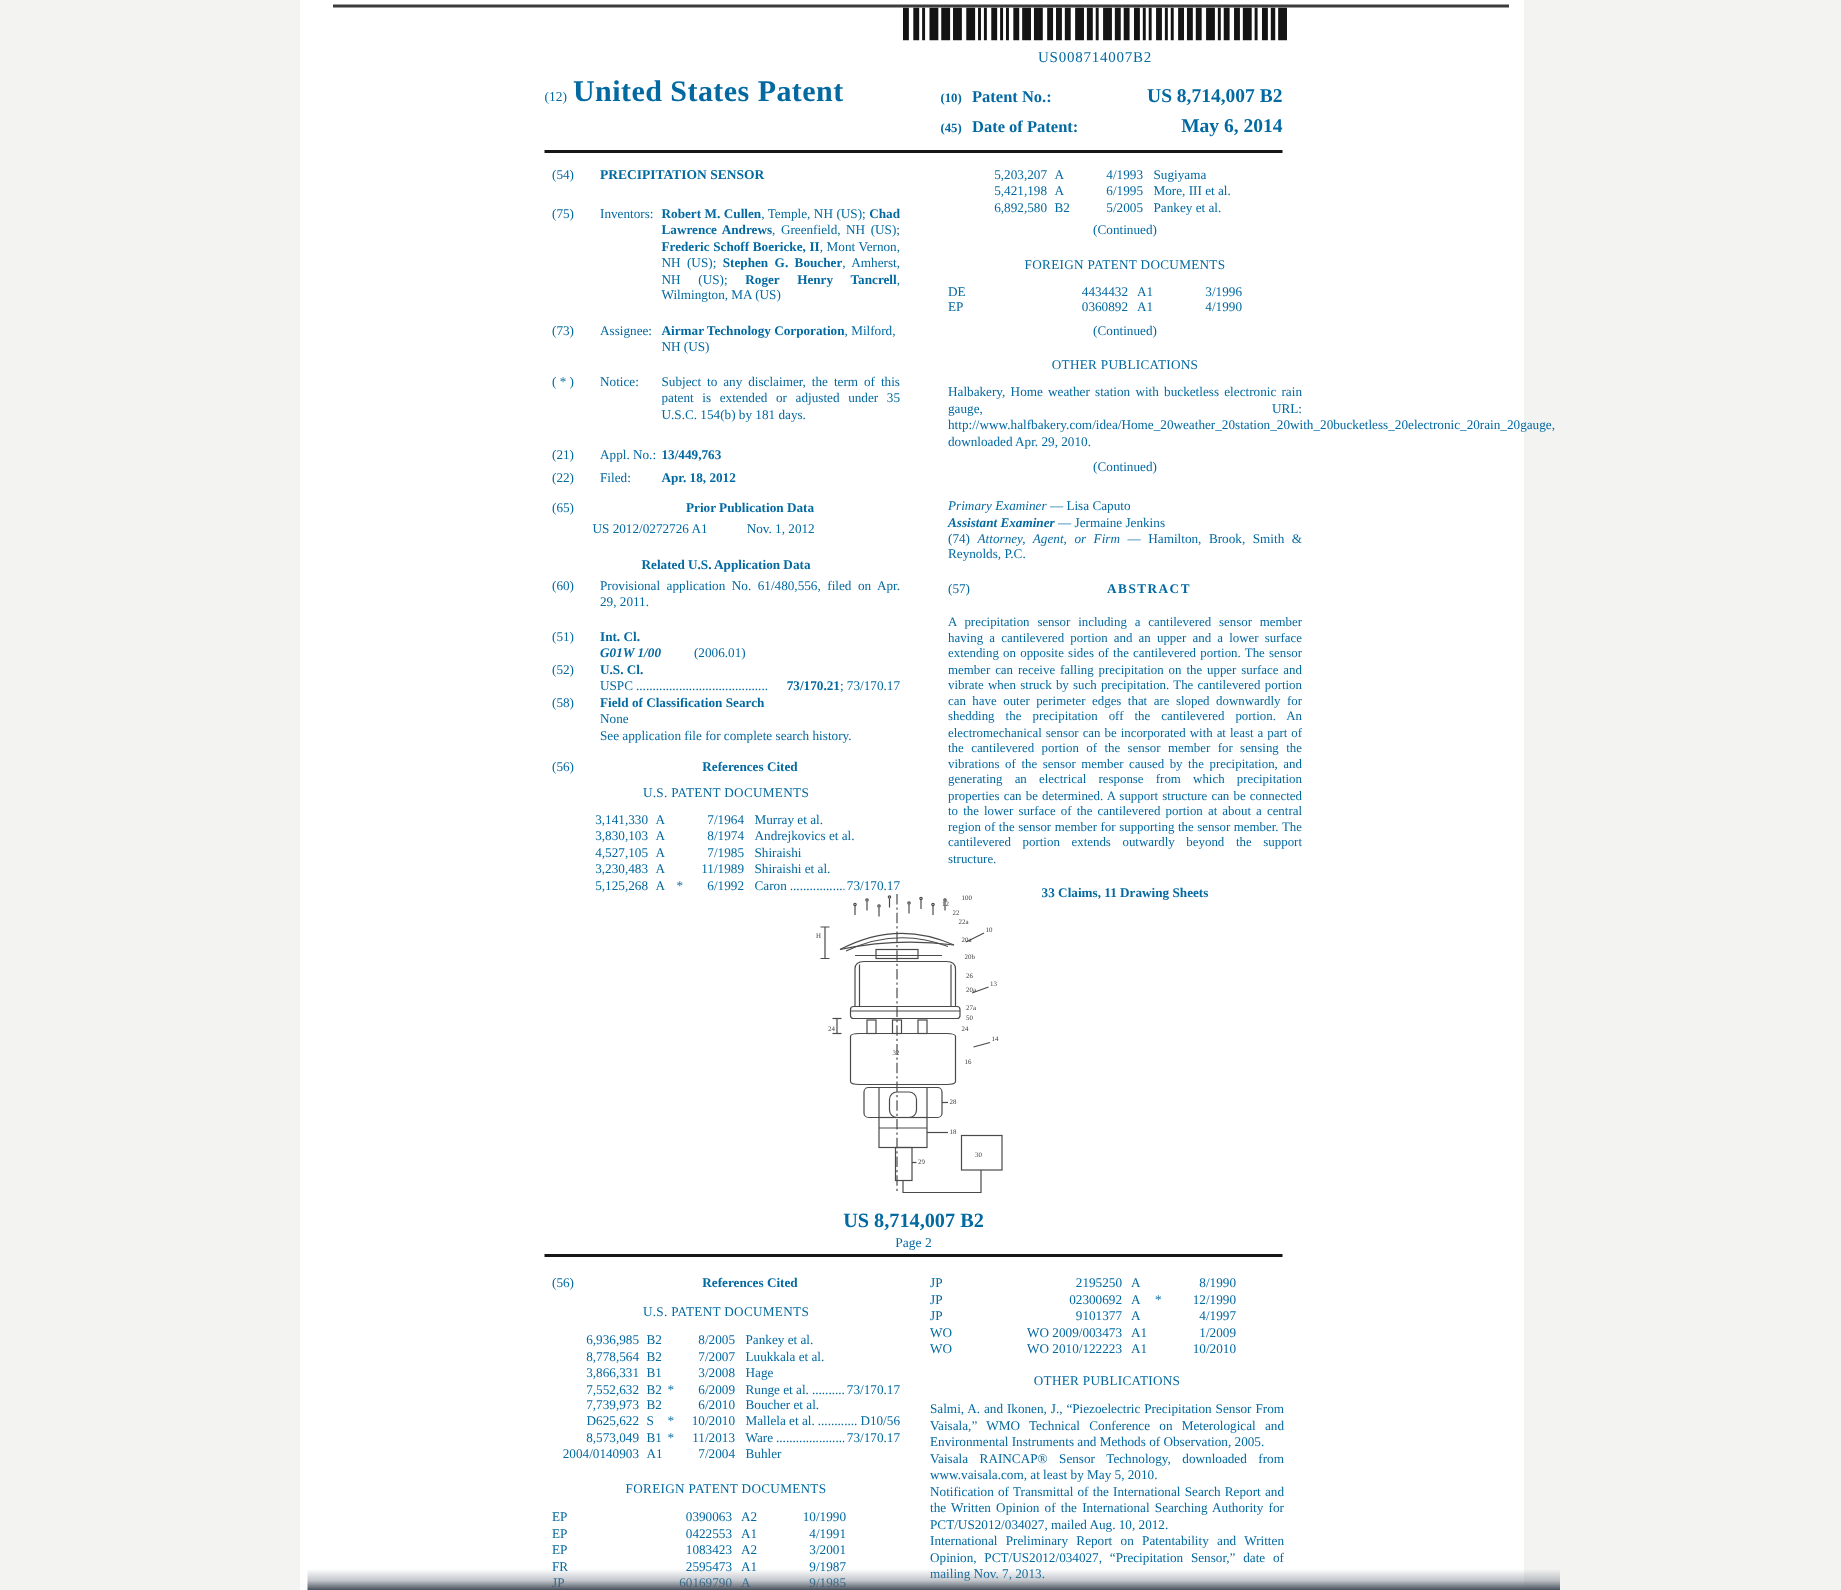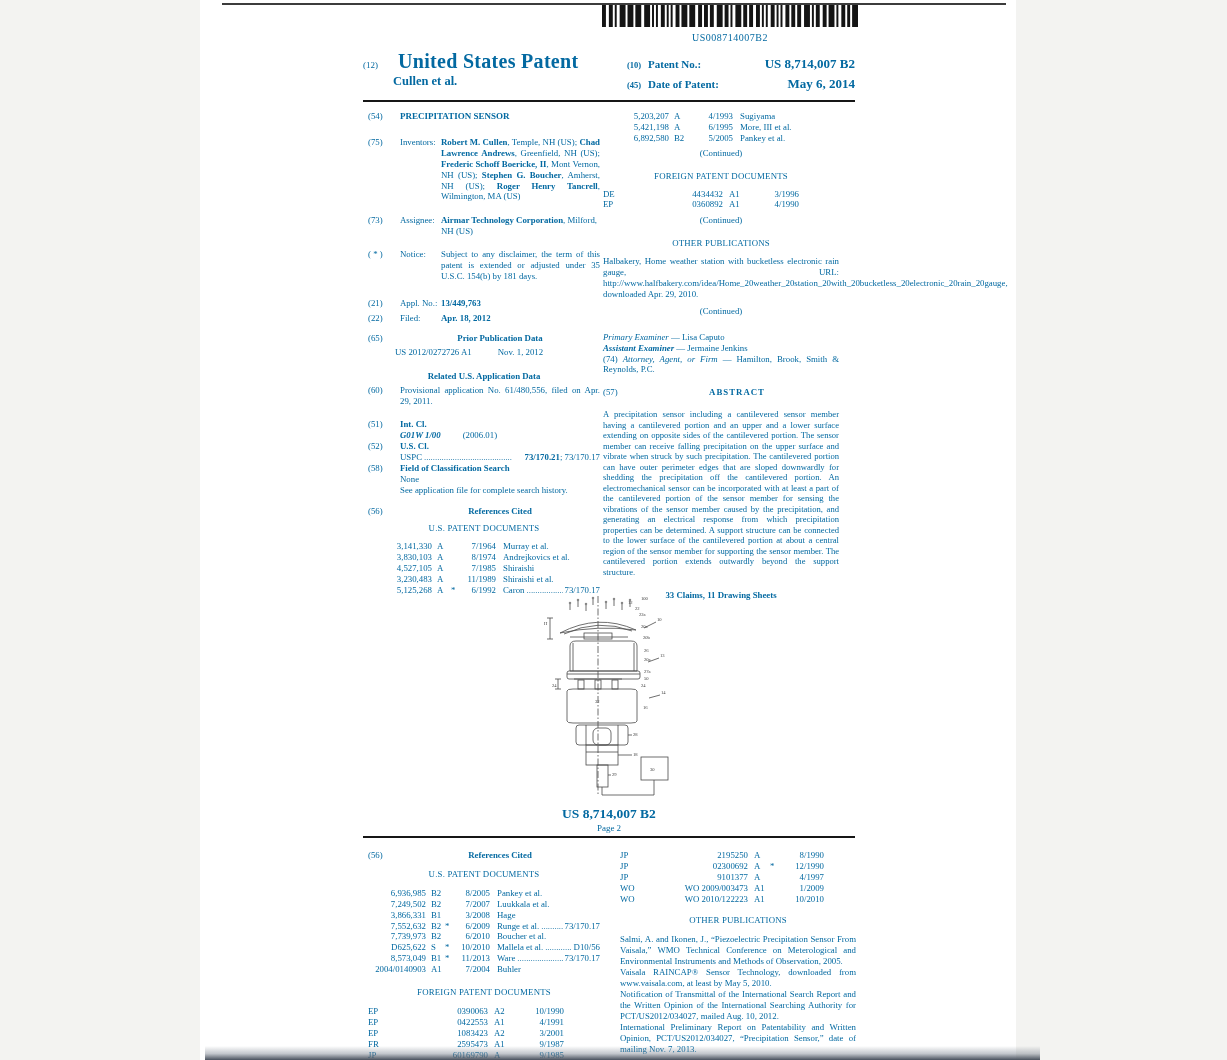--- a/index.html
+++ b/index.html
@@ -6,31 +6,31 @@
   .canvas{position:relative;width:1227px;height:1060px;background:#f3f3f1;overflow:hidden;
           font-family:"Liberation Serif","DejaVu Serif",serif;color:#0369a1;}
   .paper{position:absolute;left:200px;top:0;width:816px;height:1060px;background:#ffffff;}
   .topline{position:absolute;left:22px;top:3px;width:784px;height:2px;background:#3c3c3c;}
   .bottombar{position:absolute;left:5px;top:1046px;width:835px;height:14px;
              background:linear-gradient(to bottom,rgba(90,98,110,0) 0%,rgba(120,128,140,.45) 55%,#49515d 100%);}
   .bar-wrap{position:absolute;left:402px;top:5px;width:256px;text-align:center;}
   .bar-text{font-size:10px;letter-spacing:.5px;margin-top:1px;}
   .hdr{position:absolute;left:163px;top:50px;width:492px;}
   .n12{font-size:9px;}
-  .hdr-title{font-size:20px;font-weight:bold;letter-spacing:.3px;margin-left:16px;}
+  .hdr-title{font-size:20px;font-weight:bold;letter-spacing:.3px;}
   .hdr-authors{font-size:12.5px;font-weight:bold;margin-left:30px;margin-top:1px;}
   .hdr-right{position:absolute;right:0;top:6px;width:228px;}
   .hdr-row{display:flex;align-items:baseline;margin-bottom:4px;}
   .hr-num{font-size:8.5px;width:21px;font-weight:bold;}
   .hr-lbl{font-size:11px;font-weight:bold;flex:1;}
   .hr-val{font-size:13px;font-weight:bold;text-align:right;white-space:nowrap;}
   .rule1{position:absolute;left:163px;top:100px;width:492px;height:2px;background:#161616;}
   .rule2{position:absolute;left:163px;top:836px;width:492px;height:2px;background:#161616;}
   .colL1{position:absolute;left:168px;top:111px;width:232px;font-size:8.8px;line-height:10.9px;}
-  .colR1{position:absolute;left:403px;top:111px;width:236px;font-size:8.8px;line-height:10.9px;}
+  .colR1{position:absolute;left:432px;top:111px;width:236px;font-size:8.8px;line-height:10.9px;}
   .colL2{position:absolute;left:168px;top:850px;width:232px;font-size:8.8px;line-height:10.9px;}
   .colR2{position:absolute;left:420px;top:850px;width:236px;font-size:8.8px;line-height:10.9px;}
   .secrow{display:flex;}
   .gut{width:32px;flex:none;}
   .lblw{width:41px;flex:none;}
   .val{flex:1;}
   .b{font-weight:bold;}
   .ctr{text-align:center;}
   .just{text-align:justify;}
   .subhead{text-align:center;letter-spacing:.2px;}
@@ -114,21 +114,20 @@
           <rect x="250.11" y="0" width="5.89" height="22" fill="#141414"></rect>
         </svg>
       <div class="bar-text">US008714007B2</div>
     </div>
 
     <div class="hdr">
       <div>
         <span class="n12">(12)</span>
         <span class="hdr-title">United States Patent</span>
       </div>
-      <div class="hdr-authors">Cullen et al.</div>
       <div class="hdr-right">
         <div class="hdr-row">
           <span class="hr-num">(10)</span>
           <span class="hr-lbl">Patent No.:</span>
           <span class="hr-val">US 8,714,007 B2</span>
         </div>
         <div class="hdr-row">
           <span class="hr-num">(45)</span>
           <span class="hr-lbl">Date of Patent:</span>
           <span class="hr-val">May 6, 2014</span>
@@ -434,21 +433,21 @@
       <div class="refrow">
             <span class="cn">6,936,985</span>
             <span class="ck">B2</span>
             <span class="cs"></span>
             <span class="cd">8/2005</span>
             <span class="cnm">Pankey et al.</span>
             <span class="cld"></span>
             <span class="ccl"></span>
           </div>
           <div class="refrow">
-            <span class="cn">7,249,502</span>
+            <span class="cn">8,778,564</span>
             <span class="ck">B2</span>
             <span class="cs"></span>
             <span class="cd">7/2007</span>
             <span class="cnm">Luukkala et al.</span>
             <span class="cld"></span>
             <span class="ccl"></span>
           </div>
           <div class="refrow">
             <span class="cn">3,866,331</span>
             <span class="ck">B1</span>

